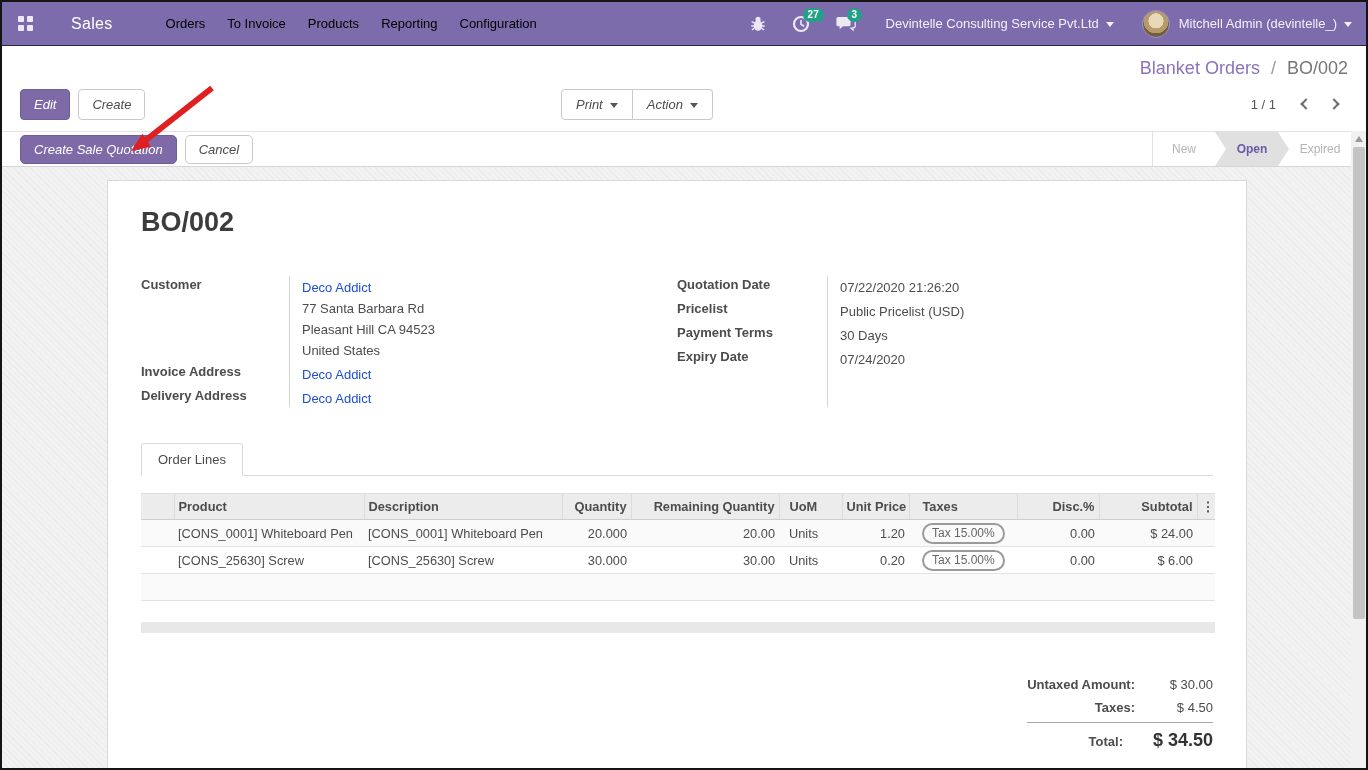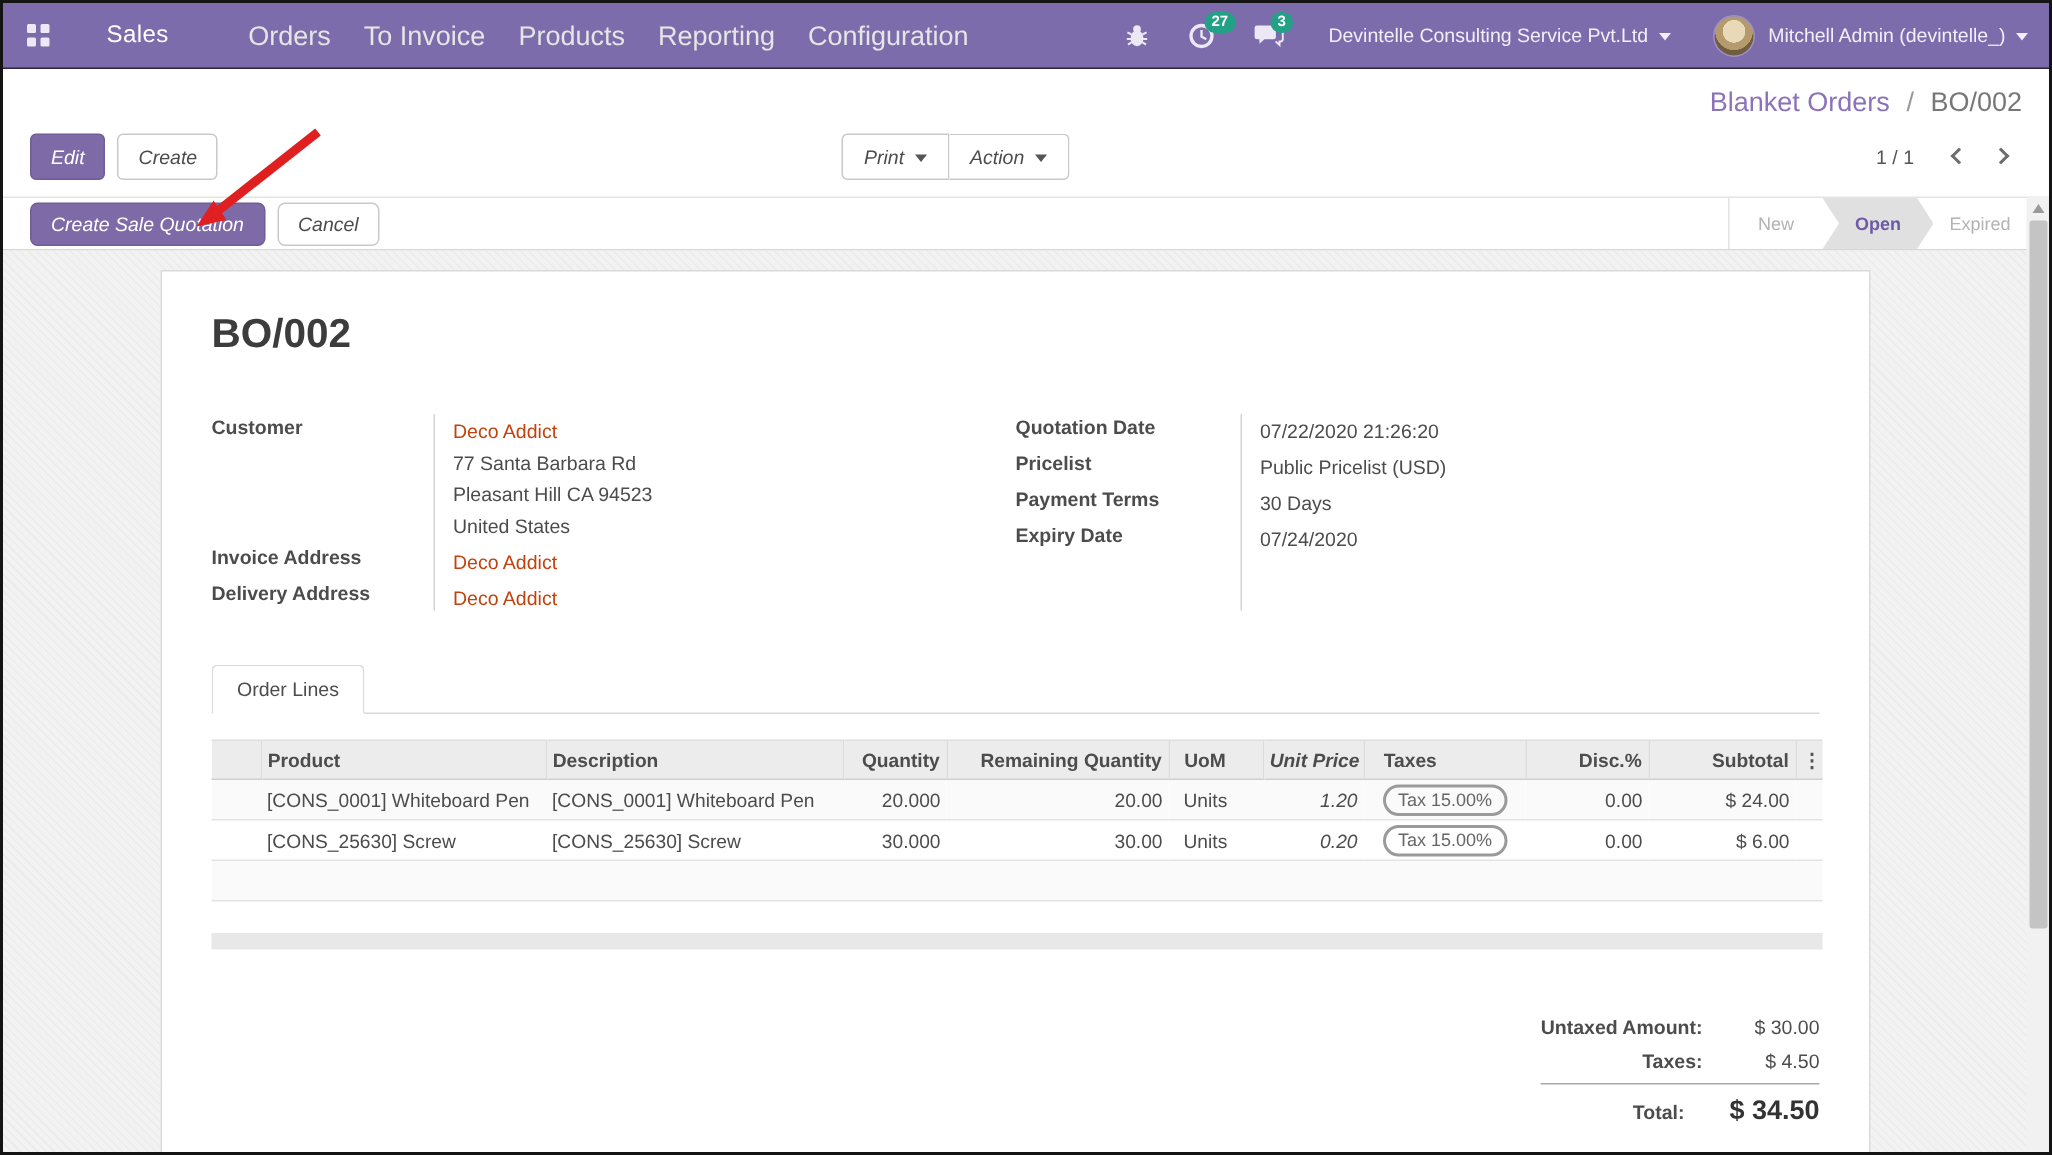--- a/index.html
+++ b/index.html
@@ -5,21 +5,21 @@
   * { margin:0; padding:0; box-sizing:border-box; }
   html,body { width:1368px; height:770px; font-family:"Liberation Sans", sans-serif; }
   .window { position:relative; width:1368px; height:770px; border:2px solid #141414; background:#fff; overflow:hidden; }
 
   
   .navbar { position:relative; height:44px; background:#7d6cab; display:flex; align-items:center; color:#fff; padding:0 14px 0 16px; border-bottom:1px solid #2a2440; }
   .apps-icon { width:15px; height:15px; display:grid; grid-template-columns:6px 6px; grid-template-rows:6px 6px; gap:3px; cursor:pointer; }
   .apps-icon span { background:#ece8f5; border-radius:1px; }
   .app-name { font-size:16px; margin-left:38px; letter-spacing:.3px; cursor:pointer; }
   .nav-menu { display:flex; margin-left:42px; }
-  .nav-menu .mi { font-size:18px; padding:0 11px; line-height:44px; cursor:pointer; color:#e5e5e5; }
+  .nav-menu .mi { font-size:13px; padding:0 11px; line-height:44px; cursor:pointer; color:#000000; }
   .nav-right { margin-left:auto; display:flex; align-items:center; }
   .sysico { position:relative; margin-left:26px; cursor:pointer; display:flex; align-items:center; }
   .badge { position:absolute; top:-7px; left:11px; background:#23a186; color:#fff; font-size:10px; line-height:14px; border-radius:8px; padding:0 5px; font-weight:bold; }
   .company { font-size:13px; margin-left:30px; cursor:pointer; color:#f2effa; }
   .avatar { width:28px; height:28px; border-radius:50%; margin-left:28px; cursor:pointer;
             background:radial-gradient(circle at 50% 38%, #e8d9b8 0 36%, #b59a6d 37% 60%, #6f5d3e 61% 100%); border:1px solid #9d91c4; }
   .username { font-size:13px; margin-left:9px; cursor:pointer; color:#f2effa; }
   .caret { display:inline-block; width:0; height:0; border-left:4px solid transparent; border-right:4px solid transparent; border-top:5px solid currentColor; margin-left:7px; vertical-align:middle; }
 
   
@@ -55,34 +55,34 @@
              background-image:repeating-linear-gradient(45deg, rgba(0,0,0,.028) 0 1px, transparent 1px 4px); }
   .sheet { margin:13px 0 0 105px; width:1140px; min-height:640px; background:#fff; border:1px solid #d9d9d9; padding:18px 33px 20px 33px; }
   .doc-title { font-size:27px; font-weight:bold; color:#3c3c3c; margin-top:8px; }
 
   .field-grid { display:grid; grid-template-columns:505px 1fr; column-gap:31px; margin-top:36px; }
   .fgroup { position:relative; }
   .fgroup .divider { position:absolute; left:148px; top:2px; bottom:2px; width:1px; background:#d4d4d4; }
   .field { display:flex; min-height:24px; }
   .field .lbl { width:148px; font-weight:bold; color:#4c4c4c; font-size:13px; padding-top:3px; }
   .field .val { padding-left:13px; font-size:13px; color:#4c4c4c; padding-top:3px; line-height:21px; }
-  .link { color:#c2410c; cursor:pointer; }
+  .link { color:#1d4ed8; cursor:pointer; }
 
   .notebook { margin-top:34px; border-bottom:1px solid #d9d9d9; }
   .tab { display:inline-block; font-size:13px; color:#4c4c4c; background:#fff; border:1px solid #d9d9d9; border-bottom:1px solid #fff; border-radius:4px 4px 0 0; padding:8px 16px; margin-bottom:-1px; cursor:pointer; }
 
   table.olines { margin-top:17px; width:1074px; border-collapse:collapse; table-layout:fixed; font-size:12.8px; color:#4c4c4c; }
   .olines th { background:#ececec; font-weight:bold; text-align:left; height:26px; padding:0 4px; border-bottom:1px solid #cfcfcf; border-top:1px solid #dedede; border-left:1px solid #dcdcdc; overflow:hidden; white-space:nowrap; }
   .olines th:first-child { border-left:none; }
   .olines td { height:27px; padding:0 4px; border-top:1px solid #e3e3e3; white-space:nowrap; overflow:hidden; }
   .olines tbody tr:nth-child(odd) td { background:#fafafa; }
   .olines tbody tr:last-child td { border-bottom:1px solid #e3e3e3; }
   .ar { text-align:right !important; }
   .c-handle { width:33px; } .c-prod { width:190px; } .c-desc { width:198px; } .c-qty { width:69px; }
-  .c-rem { width:148px; } .c-uom { width:63px; padding-left:10px !important; } .c-price { width:67px;font-style:italic; }
+  .c-rem { width:148px; } .c-uom { width:63px; padding-left:10px !important; } .c-price { width:67px; }
   .c-tax { width:108px; padding-left:13px !important; } .c-disc { width:82px; } .c-sub { width:98px; } .c-dots { width:18px; text-align:center; }
   .tax-pill { display:inline-block; border:2px solid #9a9a9a; border-radius:11px; padding:0 8px; font-size:12px; color:#666; line-height:17px; cursor:pointer; }
   .dots-icon { color:#555; font-weight:bold; cursor:pointer; font-size:13px; }
 
   .gray-band { width:1074px; height:11px; background:#e8e8e8; margin-top:21px; }
 
   .totals { width:186px; margin:40px 0 0 auto; font-size:13px; color:#4c4c4c; }
   .trow { display:flex; align-items:baseline; padding:4px 0; }
   .trow .tlbl { flex:1; text-align:right; font-weight:bold; white-space:nowrap; }
   .trow .tval { width:78px; text-align:right; }

